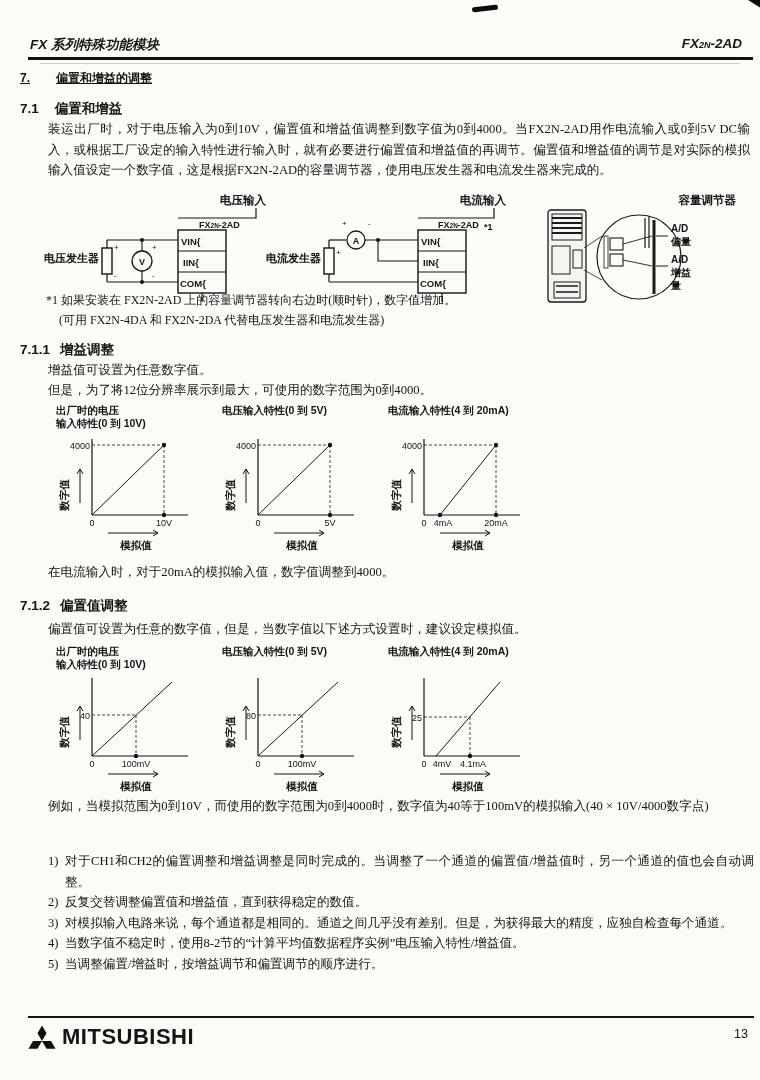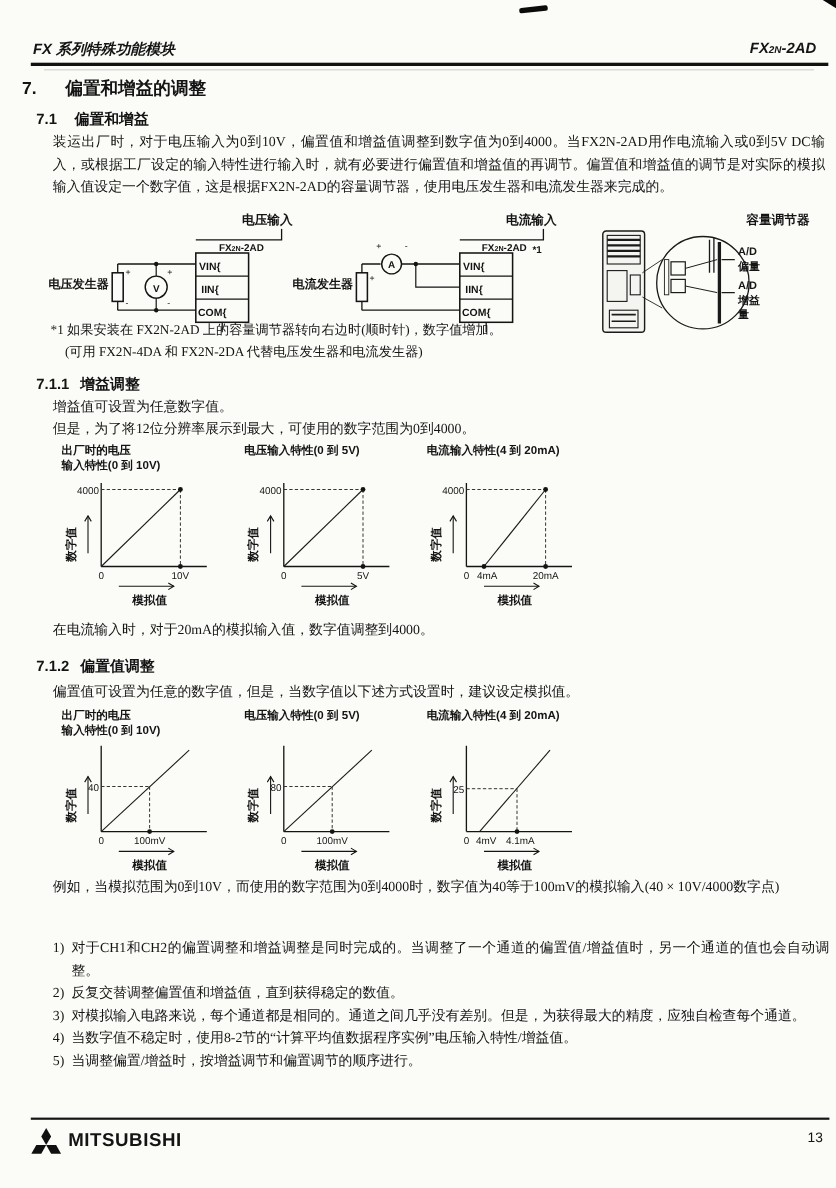--- a/index.html
+++ b/index.html
@@ -5,23 +5,23 @@
   html,body{margin:0;padding:0;}
   .page{position:relative;width:760px;height:1080px;background:#fbfbf8;overflow:hidden;
         font-family:"Liberation Serif",serif;color:#141414;padding-left:12px;}
   
   .hdr{position:absolute;top:36px;left:30px;right:30px;display:flex;justify-content:space-between;
        font-family:"Liberation Sans",sans-serif;font-style:italic;font-weight:bold;font-size:13.5px;}
   .hdr .sub{font-size:9px;}
   .rule1{position:absolute;top:57px;left:28px;width:725px;height:2.5px;background:#111;}
   .rule2{position:absolute;top:63px;left:40px;width:700px;height:1px;background:#cfcfcc;}
   
-  .h7{position:absolute;top:70px;left:20px;font-family:"Liberation Sans",sans-serif;font-weight:bold;font-size:16px;}
+  .h7{position:absolute;top:70px;left:20px;font-family:"Liberation Sans",sans-serif;font-weight:bold;font-size:12px;text-decoration:underline;}
   .h7 .t{margin-left:26px;}
-  .h2x{position:absolute;left:33px;font-family:"Liberation Sans",sans-serif;font-weight:bold;font-size:13.5px;}
+  .h2x{position:absolute;left:20px;font-family:"Liberation Sans",sans-serif;font-weight:bold;font-size:13.5px;}
   .h2x .t{margin-left:16px;}
   .body-p{position:absolute;left:48px;width:702px;font-size:12.6px;line-height:20.5px;text-align:justify;}
   .line-p{position:absolute;left:48px;font-size:12.6px;}
   
   .circuits{position:absolute;top:193px;left:44px;display:flex;}
   .cblock{position:relative;}
   .ctitle{font-family:"Liberation Sans",sans-serif;font-weight:bold;font-size:11.5px;text-align:right;}
   svg text{font-family:"Liberation Sans",sans-serif;fill:#141414;}
   .foot-note{position:absolute;top:291px;left:46px;font-size:12px;line-height:19.5px;}
   .foot-note .l2{padding-left:13px;}
@@ -30,21 +30,21 @@
   .chart{width:142px;}
   .chart .ct{font-family:"Liberation Sans",sans-serif;font-weight:bold;font-size:10.5px;line-height:13px;height:27px;}
   
   .notes{position:absolute;top:851px;left:48px;width:706px;font-size:12.6px;line-height:20.5px;}
   .note-item{display:flex;}
   .note-item .n{width:17px;flex:none;}
   .note-item .tx{flex:1;text-align:justify;}
   
   .frule{position:absolute;top:1016px;left:28px;width:726px;height:2px;background:#151515;}
   .brand{position:absolute;top:1022px;left:28px;display:flex;align-items:center;}
-  .brand .bt{font-family:"Liberation Sans",sans-serif;font-weight:bold;font-size:17px;letter-spacing:.5px;margin-left:4px;}
+  .brand .bt{font-family:"Liberation Sans",sans-serif;font-weight:bold;font-size:22px;letter-spacing:.5px;margin-left:4px;}
   .pageno{position:absolute;top:1027px;right:24px;font-family:"Liberation Sans",sans-serif;font-size:12.5px;}
   
   .art-dash{position:absolute;top:6px;left:472px;width:26px;height:5px;background:#0b0b0b;transform:rotate(-6deg);border-radius:2px;}
   .art-corner{position:absolute;top:0;right:0;width:0;height:0;border-top:15px solid #080808;border-left:24px solid transparent;}
   .art-edge{position:absolute;top:14px;right:0;width:5px;height:14px;background:#222;}
 </style>
 </head>
 <body>
 
 <div class="page">

